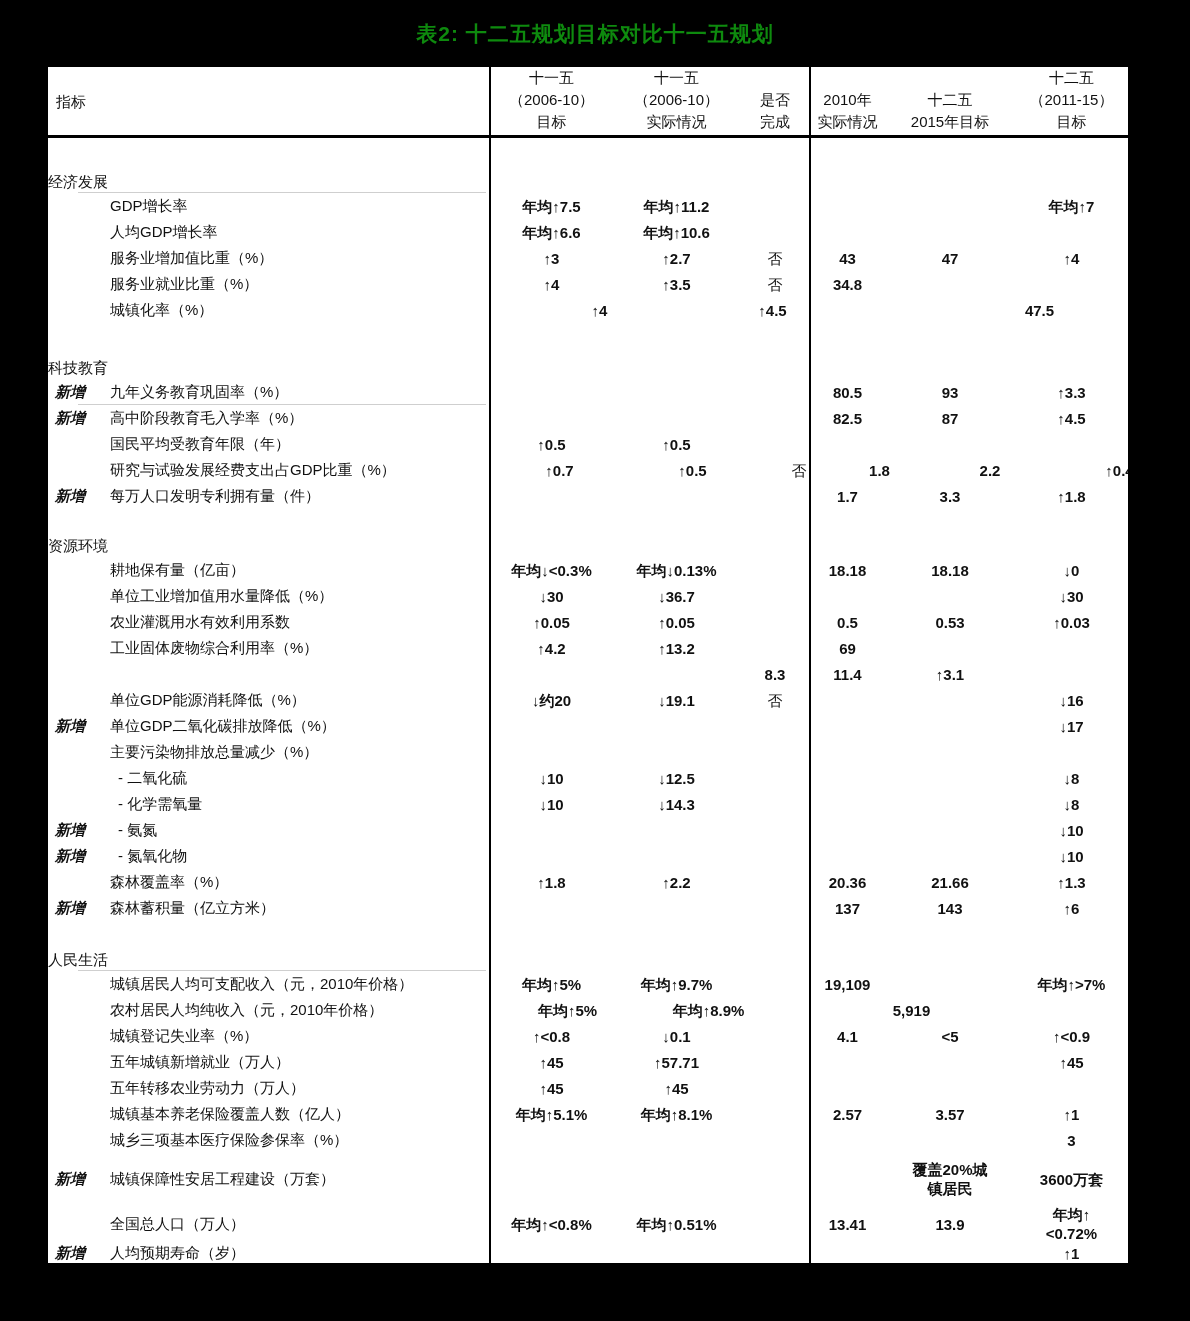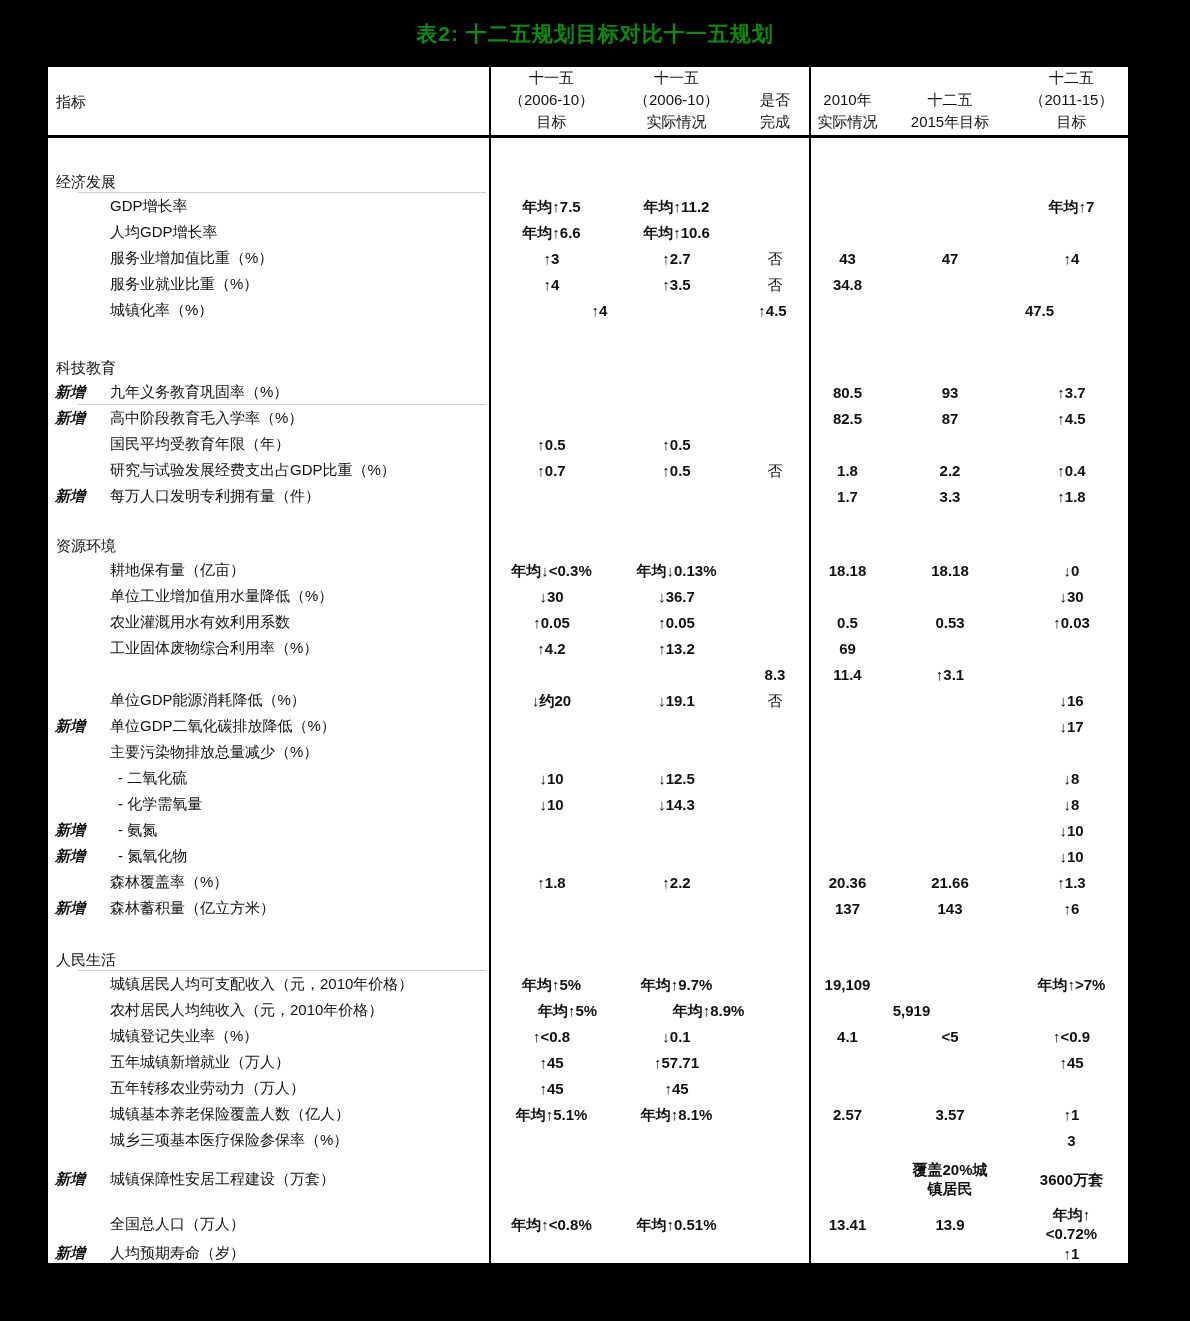--- a/index.html
+++ b/index.html
@@ -18,21 +18,21 @@
   .hcell{display:flex;flex-direction:column;justify-content:flex-end;align-items:center;
          font-size:15px;line-height:22px;padding-bottom:3px;box-sizing:border-box;}
   .hcell .hline{display:block;text-align:center;}
   .hcell.left{justify-content:center;align-items:flex-start;padding-left:8px;padding-bottom:0;}
   .tbody{position:relative;width:1080px;height:1128px;display:flex;flex-direction:column;overflow:hidden;}
   .spacer{flex:0 0 auto;}
   .row{display:grid;grid-template-columns:442px 123px 127px 70px 75px 130px 113px;
        flex:0 0 auto;position:relative;box-sizing:border-box;}
   .cell{display:flex;align-items:center;justify-content:center;font-size:15px;box-sizing:border-box;}
   .cell.c1{justify-content:flex-start;padding-left:62px;position:relative;}
-  .row.section .cell.c1{padding-left:8px;}
+  .row.section .cell.c1{padding-left:0;}
   .cell.c1.sub{padding-left:70px;}
   .prefix{position:absolute;left:7px;font-weight:bold;font-style:italic;font-size:15px;}
   .val{font-weight:bold;text-align:center;white-space:pre-line;line-height:19px;}
   .val.v2{font-weight:normal;}
   .row.hairline::after{content:"";position:absolute;left:30px;width:408px;bottom:0;height:1px;background:#cfcfcf;}
 </style>
 </head>
 <body>
 
 <div class="stage">
@@ -153,21 +153,21 @@
         <div class="row item hairline" style="height: 26px;">
           <div class="cell c1">
             <span class="prefix">新增</span>
             <span>九年义务教育巩固率（%）</span>
           </div>
           <div class="cell val v0"></div>
           <div class="cell val v1"></div>
           <div class="cell val v2"></div>
           <div class="cell val v3">80.5</div>
           <div class="cell val v4">93</div>
-          <div class="cell val v5">↑3.7</div>
+          <div class="cell val v5">↑3.3</div>
         </div>
         <div class="row item" style="height: 26px;">
           <div class="cell c1">
             <span class="prefix">新增</span>
             <span>高中阶段教育毛入学率（%）</span>
           </div>
           <div class="cell val v0"></div>
           <div class="cell val v1"></div>
           <div class="cell val v2"></div>
           <div class="cell val v3">82.5</div>
@@ -178,21 +178,21 @@
           <div class="cell c1">
             <span>国民平均受教育年限（年）</span>
           </div>
           <div class="cell val v0">↑0.5</div>
           <div class="cell val v1">↑0.5</div>
           <div class="cell val v2"></div>
           <div class="cell val v3"></div>
           <div class="cell val v4"></div>
           <div class="cell val v5"></div>
         </div>
-        <div class="row item" style="height: 26px;">
+        <div class="row item" style="height: 26px; gap: 8px;">
           <div class="cell c1">
             <span>研究与试验发展经费支出占GDP比重（%）</span>
           </div>
           <div class="cell val v0">↑0.7</div>
           <div class="cell val v1">↑0.5</div>
           <div class="cell val v2">否</div>
           <div class="cell val v3">1.8</div>
           <div class="cell val v4">2.2</div>
           <div class="cell val v5">↑0.4</div>
         </div>

